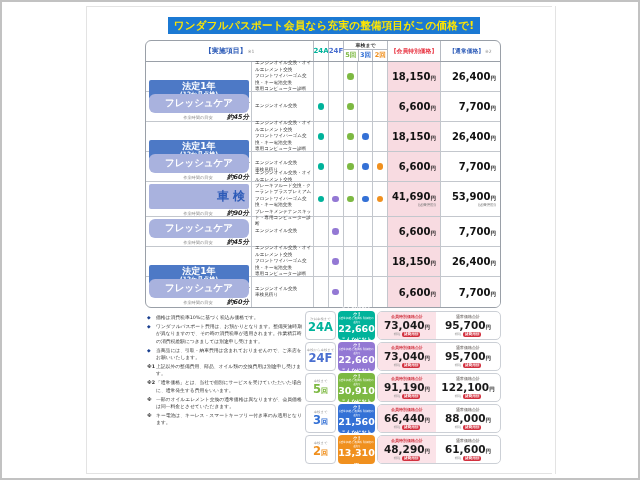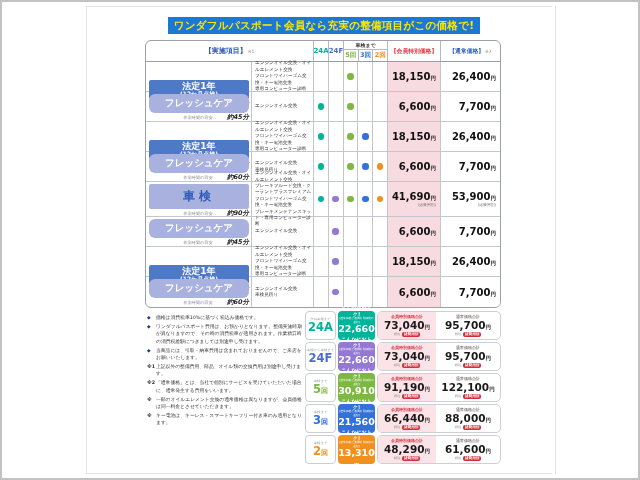--- a/index.html
+++ b/index.html
@@ -30,21 +30,21 @@
   .th-member{width:53px;color:#e8313f;font-size:5.8px;}
   .th-regular{width:60px;color:#2e5cb8;font-size:5.8px;}
 
   .trow{display:flex;border-bottom:1px solid #c3c7cd;box-sizing:border-box;}
   .trow:last-child{border-bottom:none;}
   .c-label{width:105px;box-sizing:border-box;padding:2px 2px 1px 3px;display:flex;flex-direction:column;}
   .label-box{border-radius:2px;color:#fff;text-align:center;}
   .lb-hotei{background:#4d79c6;font-size:9px;font-weight:bold;line-height:1.1;padding:1.5px 0;margin-top:16px;}
   .lb-hotei .sub{font-size:6px;display:block;}
   .lb-fresh{background:#a9b2de;font-size:9.5px;font-weight:bold;padding:3px 0;border-radius:6px;}
-  .lb-shaken{background:#a9b2de;color:#2d5bb8;font-size:12px;font-weight:bold;letter-spacing:4px;padding:4px 0;}
+  .lb-shaken{background:#a9b2de;color:#2d5bb8;font-size:12px;font-weight:bold;letter-spacing:4px;padding:4px 0;text-align:right;}
   .time-line{margin-top:auto;text-align:right;font-size:4.2px;color:#888;}
   .time-line b{font-size:6.5px;color:#222;font-style:italic;margin-left:13px;text-align:center;}
   .c-desc{width:62px;border-left:1px solid #c3c7cd;box-sizing:border-box;padding:2px 1px 2px 3px;
           font-size:4.6px;color:#333;display:flex;flex-direction:column;justify-content:center;line-height:1.4;}
   .c-dot{width:14.8px;border-left:1px solid #c3c7cd;box-sizing:border-box;display:flex;align-items:center;justify-content:center;}
   .dot{width:6.5px;height:6.5px;border-radius:50%;}
   .c-price{border-left:1px solid #c3c7cd;box-sizing:border-box;display:flex;flex-direction:column;
            align-items:flex-end;justify-content:center;padding-right:4px;}
   .c-member{width:53px;background:#f8dbe1;}
   .c-regular{width:60px;background:#fff;}

